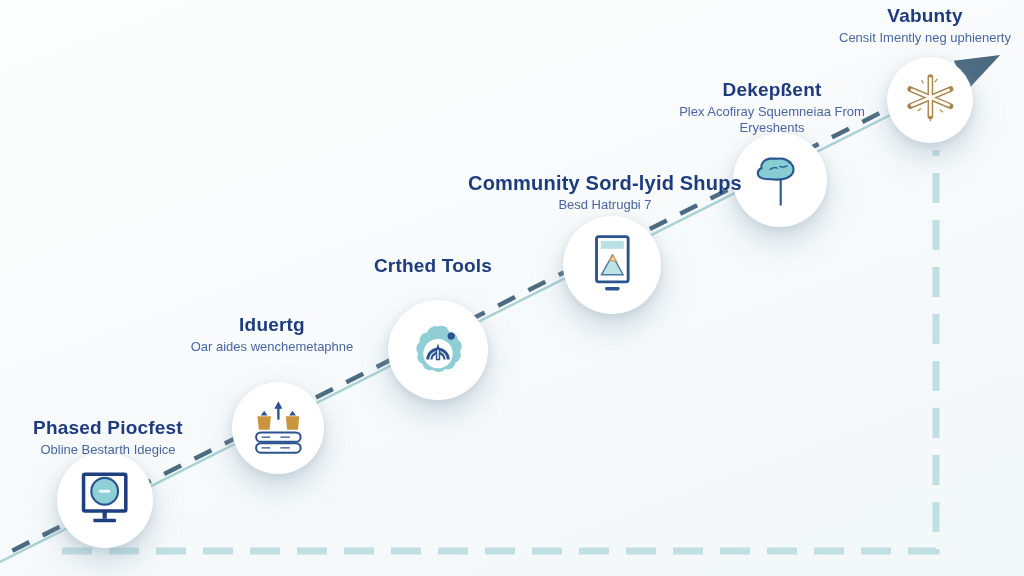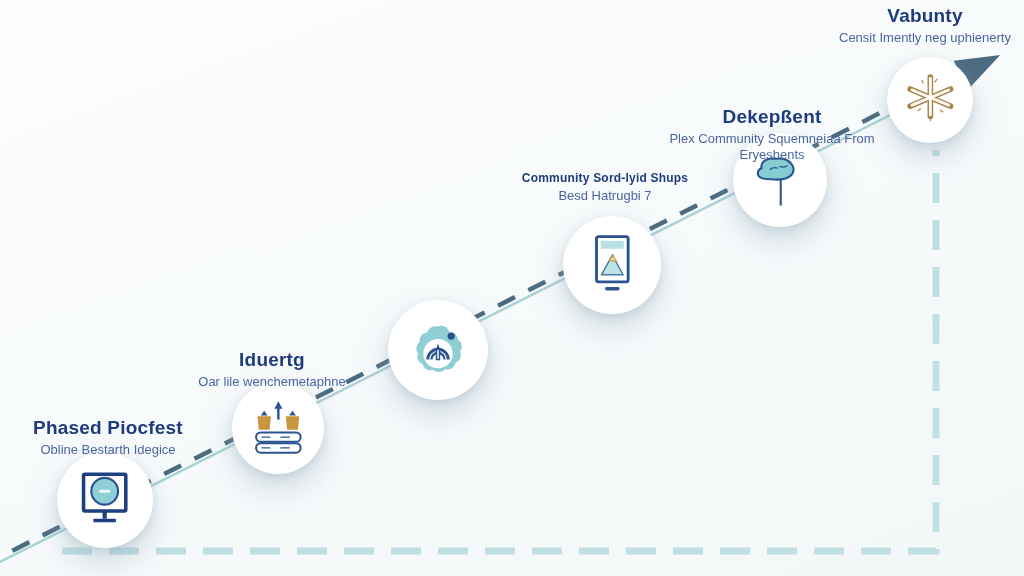--- a/index.html
+++ b/index.html
@@ -8,21 +8,21 @@
     background:linear-gradient(160deg,#fcfdfd 0%,#f7fafb 55%,#f2f7f8 100%);}
   svg.layer{position:absolute;left:0;top:0;width:1024px;height:576px;}
   .z0{z-index:0}.z1{z-index:1}
   .node{position:absolute;z-index:2;border-radius:50%;background:#ffffff;
     display:flex;align-items:center;justify-content:center;
     box-shadow:0 14px 30px rgba(140,165,185,.38),0 3px 8px rgba(140,165,185,.25);}
   .node svg{width:66%;height:66%;}
   .label{position:absolute;z-index:3;text-align:center;}
   .label .t{font-size:19px;font-weight:700;color:#1e3c7d;letter-spacing:.2px;line-height:1.1;}
   .label .s{font-size:13px;color:#4a66a0;margin-top:3px;line-height:1.25;}
-  .label.big .t{font-size:12px;}
+  .label.big .t{font-size:20px;}
 </style>
 </head>
 <body>
 
 <div class="stage-wrap">
 
   <svg class="layer z0">
     <polyline points="62,551 936,551 936,150" fill="none" stroke="#c0dfe2" stroke-width="7" stroke-dasharray="30 17"></polyline>
   </svg>
 
@@ -52,37 +52,38 @@
       <path d="M56 27 H76 L74 47 H58 Z" fill="#c9963f"></path>
       <path d="M24 19 L29 26 H19 Z" fill="#2a5390"></path>
       <path d="M66 19 L71 26 H61 Z" fill="#2a5390"></path>
       <line x1="45" y1="32" x2="45" y2="12" stroke="#2a5390" stroke-width="3.5"></line>
       <path d="M45 5 L51 16 H39 Z" fill="#2a5390"></path>
       <rect x="12" y="51" width="66" height="14" rx="7" fill="#ffffff" stroke="#2a5390" stroke-width="3"></rect>
       <rect x="12" y="67" width="66" height="14" rx="7" fill="#ffffff" stroke="#2a5390" stroke-width="3"></rect>
       <path d="M20 58 h13 M48 58 h14 M20 74 h13 M48 74 h14" stroke="#2a5390" stroke-width="2" fill="none"></path>
     </svg>
   </div>
-  <div class="label" style="left:142px;top:350px;width:260px;">
+  <div class="label" style="left:142px;top:315px;width:260px;">
     <div class="t">Iduertg</div>
-    <div class="s">Oar lile wenchemetaphne</div>
+    <div class="s">Oar aides wenchemetaphne</div>
   </div>
 
   <div class="node" style="left:388px;top:300px;width:100px;height:100px;">
     <svg viewBox="0 0 90 90">
       <path d="M45 13 c8 -3 14 2 15 7 c7 0 12 5 12 11 c6 3 7 11 3 16 c3 6 0 13 -6 15 c-1 7 -8 11 -14 9 c-4 5 -13 5 -17 1 c-7 2 -13 -2 -14 -8 c-6 -2 -9 -9 -6 -14 c-4 -5 -3 -12 2 -16 c-1 -7 4 -13 10 -13 c2 -6 9 -10 15 -8 Z" fill="#8fced4"></path>
       <circle cx="63" cy="26" r="5" fill="#2a5390"></circle>
       <circle cx="45" cy="50" r="20" fill="#ffffff"></circle>
       <path d="M31 58 a14 14 0 0 1 28 0" fill="none" stroke="#2a5390" stroke-width="4"></path>
       <path d="M36 58 a9 9 0 0 1 18 0" fill="none" stroke="#2a5390" stroke-width="3"></path>
       <path d="M45 36 l3 9 h-6 Z" fill="#2a5390"></path>
       <rect x="43" y="44" width="4" height="14" fill="#ffffff" stroke="#2a5390" stroke-width="2"></rect>
     </svg>
   </div>
   <div class="label" style="left:303px;top:256px;width:260px;">
+    <div class="t">Crthed Tools</div>
   </div>
 
   <div class="node" style="left:563px;top:216px;width:98px;height:98px;">
     <svg viewBox="0 0 90 90">
       <rect x="23" y="5" width="44" height="63" rx="3" fill="#ffffff" stroke="#2a5390" stroke-width="4"></rect>
       <rect x="29" y="11" width="32" height="11" fill="#b9e0e3"></rect>
       <path d="M30 58 L45 31 L60 58 Z" fill="#bfe3e4" stroke="#4a77a8" stroke-width="2"></path>
       <path d="M41 38 L46 31 L51 40 Z" fill="#e7d6ad" stroke="#c9963f" stroke-width="1.5"></path>
       <rect x="35" y="75" width="20" height="5" rx="2" fill="#2a5390"></rect>
     </svg>
@@ -93,23 +94,23 @@
   </div>
 
   <div class="node" style="left:733px;top:133px;width:94px;height:94px;">
     <svg viewBox="0 0 90 90">
       <path d="M30 14 c-8 1 -13 7 -12 14 c-6 2 -7 10 -2 13 c4 3 10 3 16 3 c10 1 22 0 28 -5 c6 -5 6 -13 1 -18 c-5 -6 -14 -8 -21 -7 c-4 0 -7 0 -10 0 Z" fill="#85ccd3" stroke="#2a5390" stroke-width="3"></path>
       <path d="M30 30 q6 -5 12 -2 M44 25 q7 3 12 -1" stroke="#2a5390" stroke-width="1.8" fill="none"></path>
       <path d="M57 20 l4 -2" stroke="#2a5390" stroke-width="1.5"></path>
       <line x1="46" y1="44" x2="46" y2="82" stroke="#2a5390" stroke-width="3"></line>
     </svg>
   </div>
-  <div class="label" style="left:652px;top:80px;width:240px;margin-top:27px;">
+  <div class="label" style="left:652px;top:80px;width:240px;">
     <div class="t">Dekepßent</div>
-    <div class="s">Plex Community Squemneiaa From Eryeshents</div>
+    <div class="s">Plex Acofiray Squemneiaa From Eryeshents</div>
   </div>
 
   <div class="node" style="left:887px;top:57px;width:86px;height:86px;">
     <svg viewBox="0 0 90 90">
       <g stroke="#a8854b" stroke-width="9" stroke-linecap="round">
         <line x1="45" y1="8" x2="45" y2="70"></line>
         <line x1="13" y1="27" x2="77" y2="54"></line>
         <line x1="13" y1="54" x2="77" y2="27"></line>
       </g>
       <g stroke="#fdfbf6" stroke-width="4.5" stroke-linecap="round">

